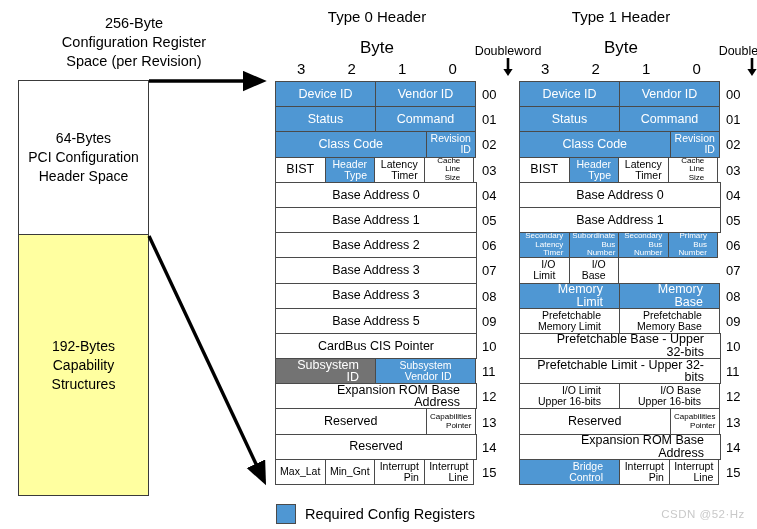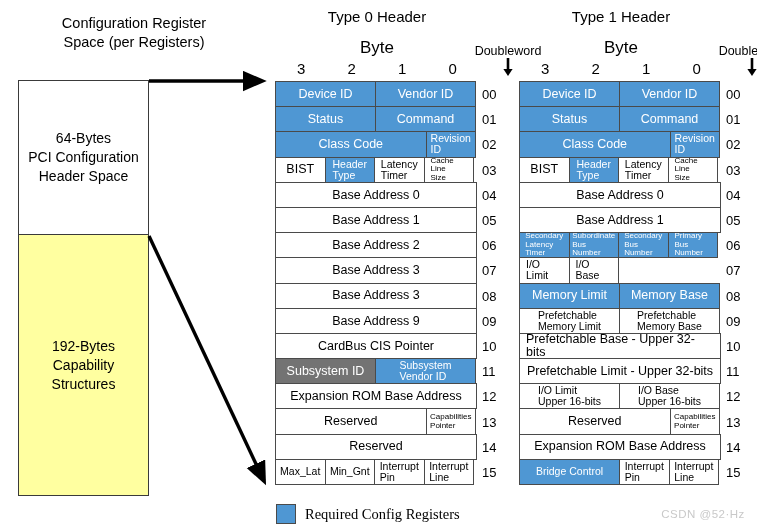--- a/index.html
+++ b/index.html
@@ -42,49 +42,50 @@
     position:absolute;top:44px;left:198px;width:68px;text-align:center;font-size:12.5px;
   }
   .dw-arrow{position:absolute;top:58px;left:224px;width:16px;height:18px;}
   .byte-nums{position:absolute;top:60px;left:0;width:202px;display:flex;}
   .byte-nums span{flex:1;text-align:center;font-size:15px;}
 
   .grid{position:absolute;top:82px;left:0;width:202px;}
   .row{display:flex;height:25.2px;position:relative;}
   .cell{
     box-sizing:border-box;border:1px solid #4a4a4a;
-    display:flex;align-items:center;justify-content:center;text-align:left;
+    display:flex;align-items:center;justify-content:center;text-align:right;
     background:#ffffff;font-size:12.5px;line-height:12.5px;
-    margin-top:-1px;margin-left:-1px;overflow:hidden;padding:0 6px;
+    margin-top:-1px;margin-left:-1px;overflow:hidden;padding:0 16px;
   }
   .cell.blue{background:#4f97d3;color:#ffffff;}
   .cell.sm{font-size:10.5px;line-height:11px;}
   .cell.xs{font-size:8px;line-height:8.5px;}
   .dw-num{
     position:absolute;left:206px;width:34px;height:25.2px;
     display:flex;align-items:center;justify-content:flex-start;
     font-size:13px;
   }
 
   
-  #legend{left:276px;top:504px;display:flex;align-items:center;gap:9px;font-family:Liberation Serif, serif;}
+  #legend{left:276px;top:504px;display:flex;align-items:center;gap:9px;}
   #legend-swatch{width:18px;height:18px;background:#4f97d3;border:1px solid #4a4a4a;}
   #legend-label{font-size:14.5px;}
 
   #watermark{
     left:649px;top:508px;width:108px;text-align:center;
     font-size:11.5px;color:#c9c9c9;letter-spacing:.5px;
   }
 </style>
 </head>
 <body>
 
 <div class="abs" id="left-caption">
+  <div>256-Byte</div>
   <div>Configuration Register</div>
-  <div>Space (per Registers)</div>
+  <div>Space (per Revision)</div>
 </div>
 
 <div class="abs" id="left-stack">
   <div class="space-box" id="header-space-box">
     <span style="white-space:pre-line">64-Bytes
 PCI Configuration
 Header Space</span>
   </div>
   <div class="space-box" id="capability-box" style="background: rgb(255, 255, 160);">
     <span style="white-space:pre-line">192-Bytes
@@ -158,21 +159,21 @@
       </div>
       <div class="row">
         <div class="cell" style="width: 100%; white-space: pre-line;">Base Address 3</div>
         <div class="dw-num">07</div>
       </div>
       <div class="row">
         <div class="cell" style="width: 100%; white-space: pre-line;">Base Address 3</div>
         <div class="dw-num">08</div>
       </div>
       <div class="row">
-        <div class="cell" style="width: 100%; white-space: pre-line;">Base Address 9</div>
+        <div class="cell" style="width: 100%; white-space: pre-line;">Base Address 5</div>
         <div class="dw-num">09</div>
       </div>
       <div class="row">
         <div class="cell" style="width: 100%; white-space: pre-line;">CardBus CIS Pointer</div>
         <div class="dw-num">10</div>
       </div>
       <div class="row">
         <div class="cell blue" style="width: 50%; white-space: pre-line; background: #737373;">Subsystem ID</div>
         <div class="cell blue sm" style="width: 50%; white-space: pre-line; background: rgb(79, 151, 211);">Subsystem
 Vendor ID</div>

